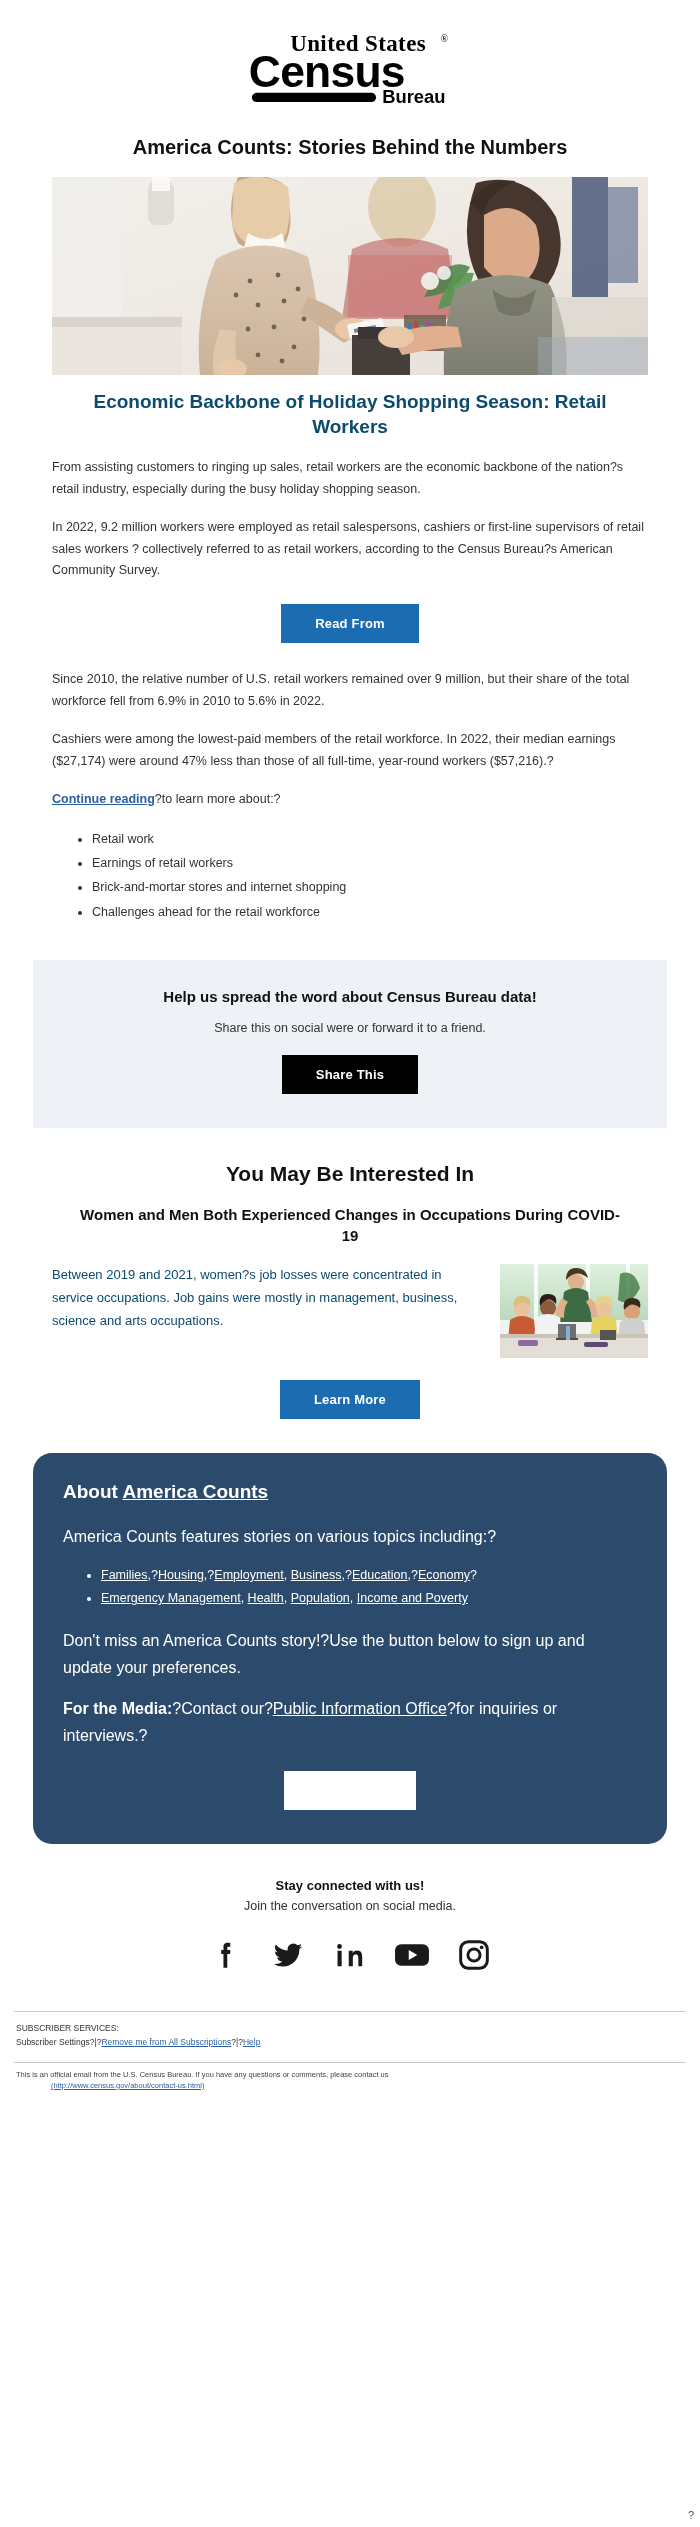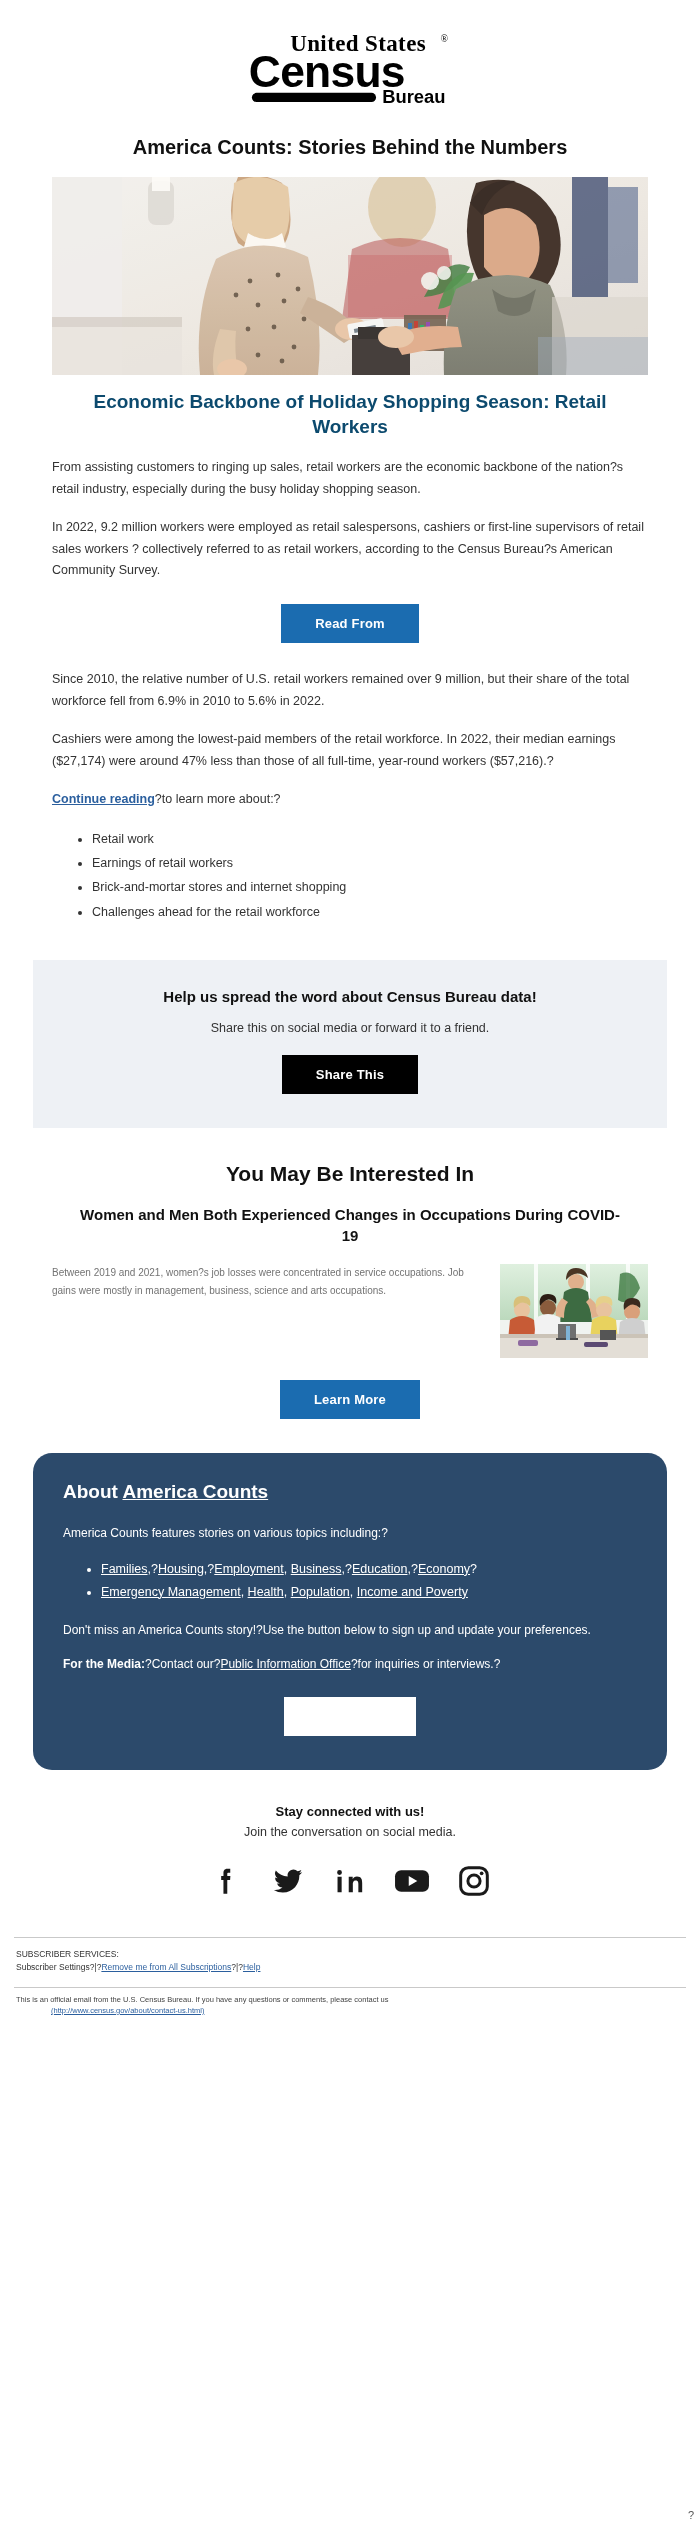--- a/index.html
+++ b/index.html
@@ -147,23 +147,23 @@
     padding: 0 20px;
     margin-bottom: 18px;
   }
   .interested-row {
     display: flex;
     gap: 16px;
     align-items: flex-start;
   }
   .interested-text {
     flex: 1 1 auto;
-    font-size: 10px;
+    font-size: 13px;
     line-height: 1.75;
-    color: #737373;
+    color: #0c4a6e;
   }
   .thumb {
     width: 148px;
     height: 94px;
     flex: 0 0 148px;
     overflow: hidden;
     background: #cfd8dc;
   }
   .thumb svg { display:block; width:100%; height:100%; }
 
@@ -175,21 +175,21 @@
     color: #fff;
     border-radius: 19px;
   }
   .about-title {
     font-size: 19px;
     font-weight: bold;
     margin-bottom: 20px;
   }
   .about-title .u { text-decoration: underline; }
   .about p {
-    font-size: 12px;
+    font-size: 16px;
     line-height: 1.7;
     margin-bottom: 14px;
   }
   .about ul {
     margin: 0 0 16px 0;
     padding-left: 38px;
   }
   .about ul li {
     font-size: 12.5px;
     line-height: 1.85;
@@ -398,21 +398,21 @@
     <ul class="topics">
       <li>Retail work</li>
       <li>Earnings of retail workers</li>
       <li>Brick-and-mortar stores and internet shopping</li>
       <li>Challenges ahead for the retail workforce</li>
     </ul>
   </div>
 
   <div class="share-panel">
     <div class="share-title">Help us spread the word about Census Bureau data!</div>
-    <div class="share-sub">Share this on social media or forward it to a friend.</div>
+    <div class="share-sub">Share this on social were or forward it to a friend.</div>
     <a class="btn btn-black">Share This</a>
   </div>
 
   <div class="interested">
     <h2 class="interested-title">You May Be Interested In</h2>
     <h3 class="interested-sub">Women and Men Both Experienced Changes in Occupations During COVID-19</h3>
 
     <div class="interested-row">
       <div class="interested-text">Between 2019 and 2021, women?s job losses were concentrated in service occupations. Job gains were mostly in management, business, science and arts occupations.</div>
       <div class="thumb">

